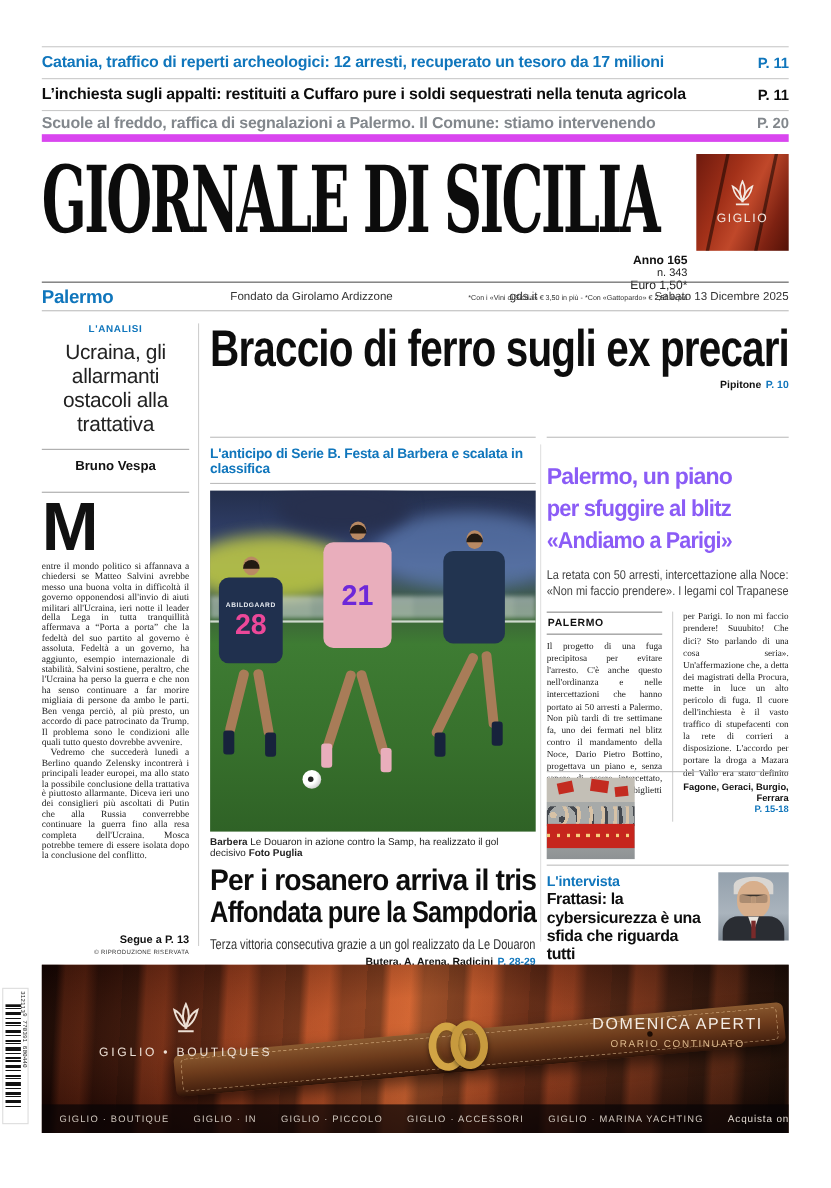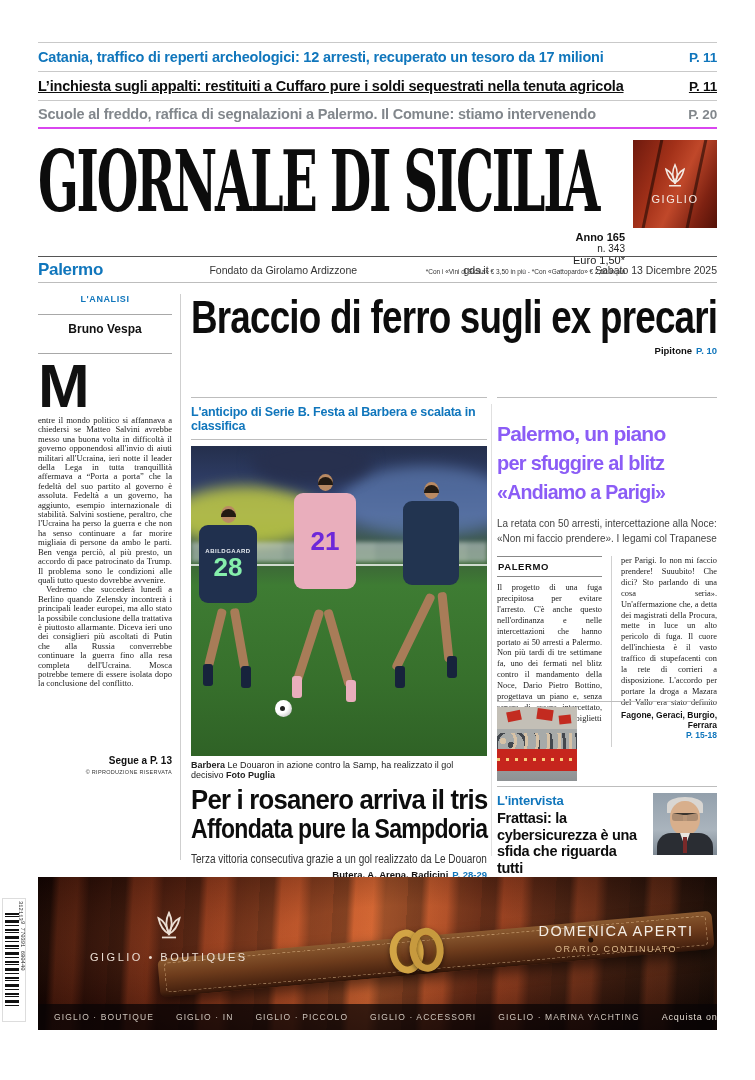--- a/index.html
+++ b/index.html
@@ -10,24 +10,24 @@
   }
   .abs { position:absolute; }
   .serif { font-family:"Liberation Serif", serif; }
   .fitx { display:inline-block; white-space:nowrap; transform-origin:left center; }
 
   
   .teasers { left:38px; right:38px; top:42px; }
   .teaser { display:flex; justify-content:space-between; align-items:center;
             height:29px; border-top:1px solid #c9c9c9; font-weight:bold;
             font-size:14.5px; letter-spacing:-0.2px; }
-  .teaser:last-child { border-bottom:2px solid #d946ef; }
+  .teaser:last-child { border-bottom:7px solid #d946ef; }
   .teaser .pg { font-size:13.5px; }
   .t-blue, .t-blue .pg { color:#1076bc; }
-  .t-black, .t-black .pg { color:#0e0e0e;text-decoration:underline; }
+  .t-black, .t-black .pg { color:#0e0e0e; }
   .t-gray, .t-gray .pg { color:#82878c; }
 
   
   .masthead { left:38px; top:134px; width:560px; height:96px; overflow:visible; }
   .masthead .title { font-family:"DejaVu Serif", serif; font-weight:bold;
     font-size:84px; line-height:96px; letter-spacing:-4px; color:#0c0c0c; }
   .gigliobox { left:633px; top:140px; width:84px; height:88px;
     background:linear-gradient(115deg,#6e1a0e 0%,#a33119 35%,#c0482a 55%,#7e2212 80%,#531107 100%);
     display:flex; flex-direction:column; align-items:center; justify-content:center;
     color:#f3e9e2; overflow:hidden; }
@@ -221,20 +221,21 @@
 
 <div class="abs dateline">
   <span class="edition">Palermo</span>
   <span class="mid">Fondato da Girolamo Ardizzone</span>
   <span class="mid">gds.it</span>
   <span class="mid">Sabato 13 Dicembre 2025</span>
 </div>
 
 <div class="abs leftcol">
   <div class="kicker-sm">L'ANALISI</div>
+  <div class="an-title">Ucraina, gli allarmanti ostacoli alla trattativa</div>
   <div class="an-rule"></div>
   <div class="an-author">Bruno Vespa</div>
   <div class="an-rule"></div>
   <div class="an-drop">M</div>
   <div class="an-body serif">
     <div>entre il mondo politico si affannava a chiedersi se Matteo Salvini avrebbe messo una buona volta in difficoltà il governo opponendosi all'invio di aiuti militari all'Ucraina, ieri notte il leader della Lega in tutta tranquillità affermava a “Porta a porta” che la fedeltà del suo partito al governo è assoluta. Fedeltà a un governo, ha aggiunto, esempio internazionale di stabilità. Salvini sostiene, peraltro, che l'Ucraina ha perso la guerra e che non ha senso continuare a far morire migliaia di persone da ambo le parti. Ben venga perciò, al più presto, un accordo di pace patrocinato da Trump. Il problema sono le condizioni alle quali tutto questo dovrebbe avvenire.</div>
     <div class="p2">Vedremo che succederà lunedì a Berlino quando Zelensky incontrerà i principali leader europei, ma allo stato la possibile conclusione della trattativa è piuttosto allarmante. Diceva ieri uno dei consiglieri più ascoltati di Putin che alla Russia converrebbe continuare la guerra fino alla resa completa dell'Ucraina. Mosca potrebbe temere di essere isolata dopo la conclusione del conflitto.</div>
   </div>
   <div class="an-segue">Segue a P. 13</div>
   <div class="an-copy">© RIPRODUZIONE RISERVATA</div>
@@ -260,21 +261,21 @@
     <div class="blob" style="left:150px;top:20px;width:170px;height:70px;background:#5d7bb0;opacity:.7"></div>
     <div class="blob" style="left:60px;top:-10px;width:120px;height:50px;background:#27304e"></div>
     <div class="boards"></div>
     <div class="pitchline"></div>
 
     <div class="player" style="left:8px;top:66px">
       <div class="hair"></div>
       <div class="head"></div>
       <div class="torso" style="width:58px;height:78px;background:#20304e;margin-top:2px">
         <div class="jname">ABILDGAARD</div>
-        <div class="jnum" style="color:#86efac">28</div>
+        <div class="jnum" style="color:#ec4899">28</div>
       </div>
       <div class="leg" style="left:12px;top:96px;height:60px;transform:rotate(14deg)"></div>
       <div class="leg" style="left:36px;top:96px;height:62px;transform:rotate(-10deg)"></div>
       <div class="sock" style="left:4px;top:152px;background:#17233c"></div>
       <div class="sock" style="left:42px;top:154px;background:#17233c"></div>
     </div>
 
     <div class="player" style="left:103px;top:34px">
       <div class="hair"></div>
       <div class="head"></div>

